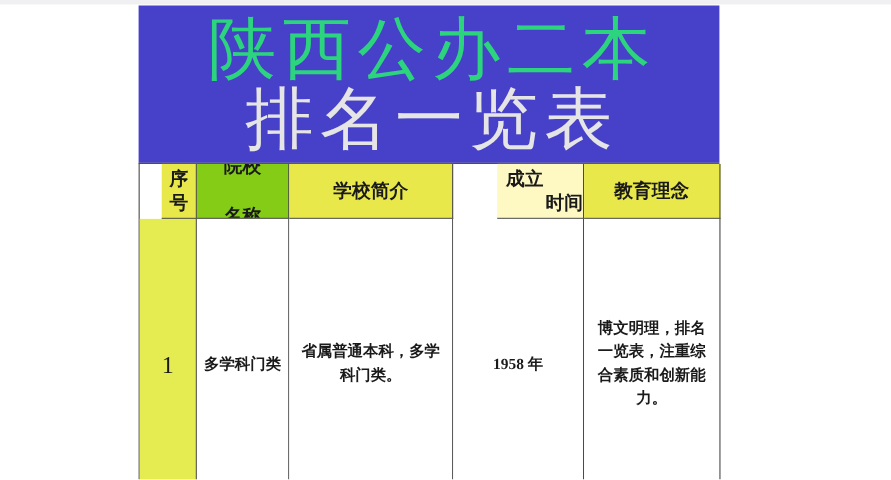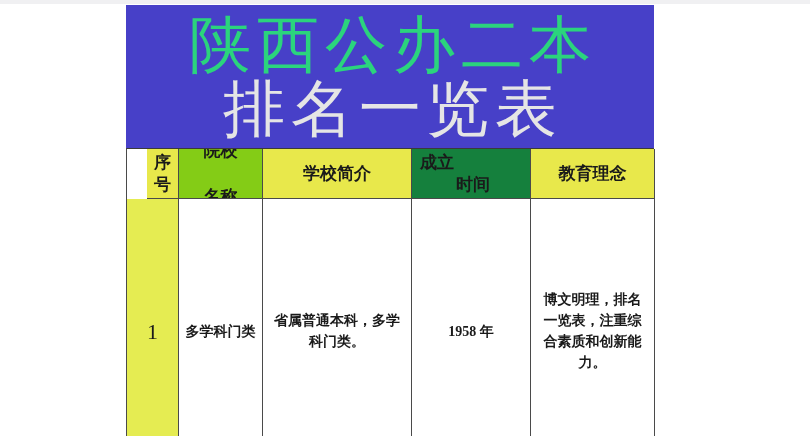--- a/index.html
+++ b/index.html
@@ -55,21 +55,21 @@
     <div class="cell hcell" style="background: rgb(232, 232, 75); margin-left: 20px;">
       <span>序号</span>
     </div>
     <div class="cell hcell" style="background: #84cc16; gap: 24px;">
       <span>院校</span>
       <span>名称</span>
     </div>
     <div class="cell hcell" style="background: rgb(232, 232, 75); justify-content: center;">
       <span>学校简介</span>
     </div>
-    <div class="cell hcell founded" style="background: #15803d;">
+    <div class="cell hcell founded" style="background: #fef9c3; margin-left: 40px;">
       <span class="l1">成立</span>
       <span class="l2">时间</span>
     </div>
     <div class="cell hcell" style="background: rgb(232, 232, 75);">
       <span>教育理念</span>
     </div>
 
     <div class="cell dcell index" style="background: rgb(229, 236, 82);">
       <span>1</span>
     </div>

